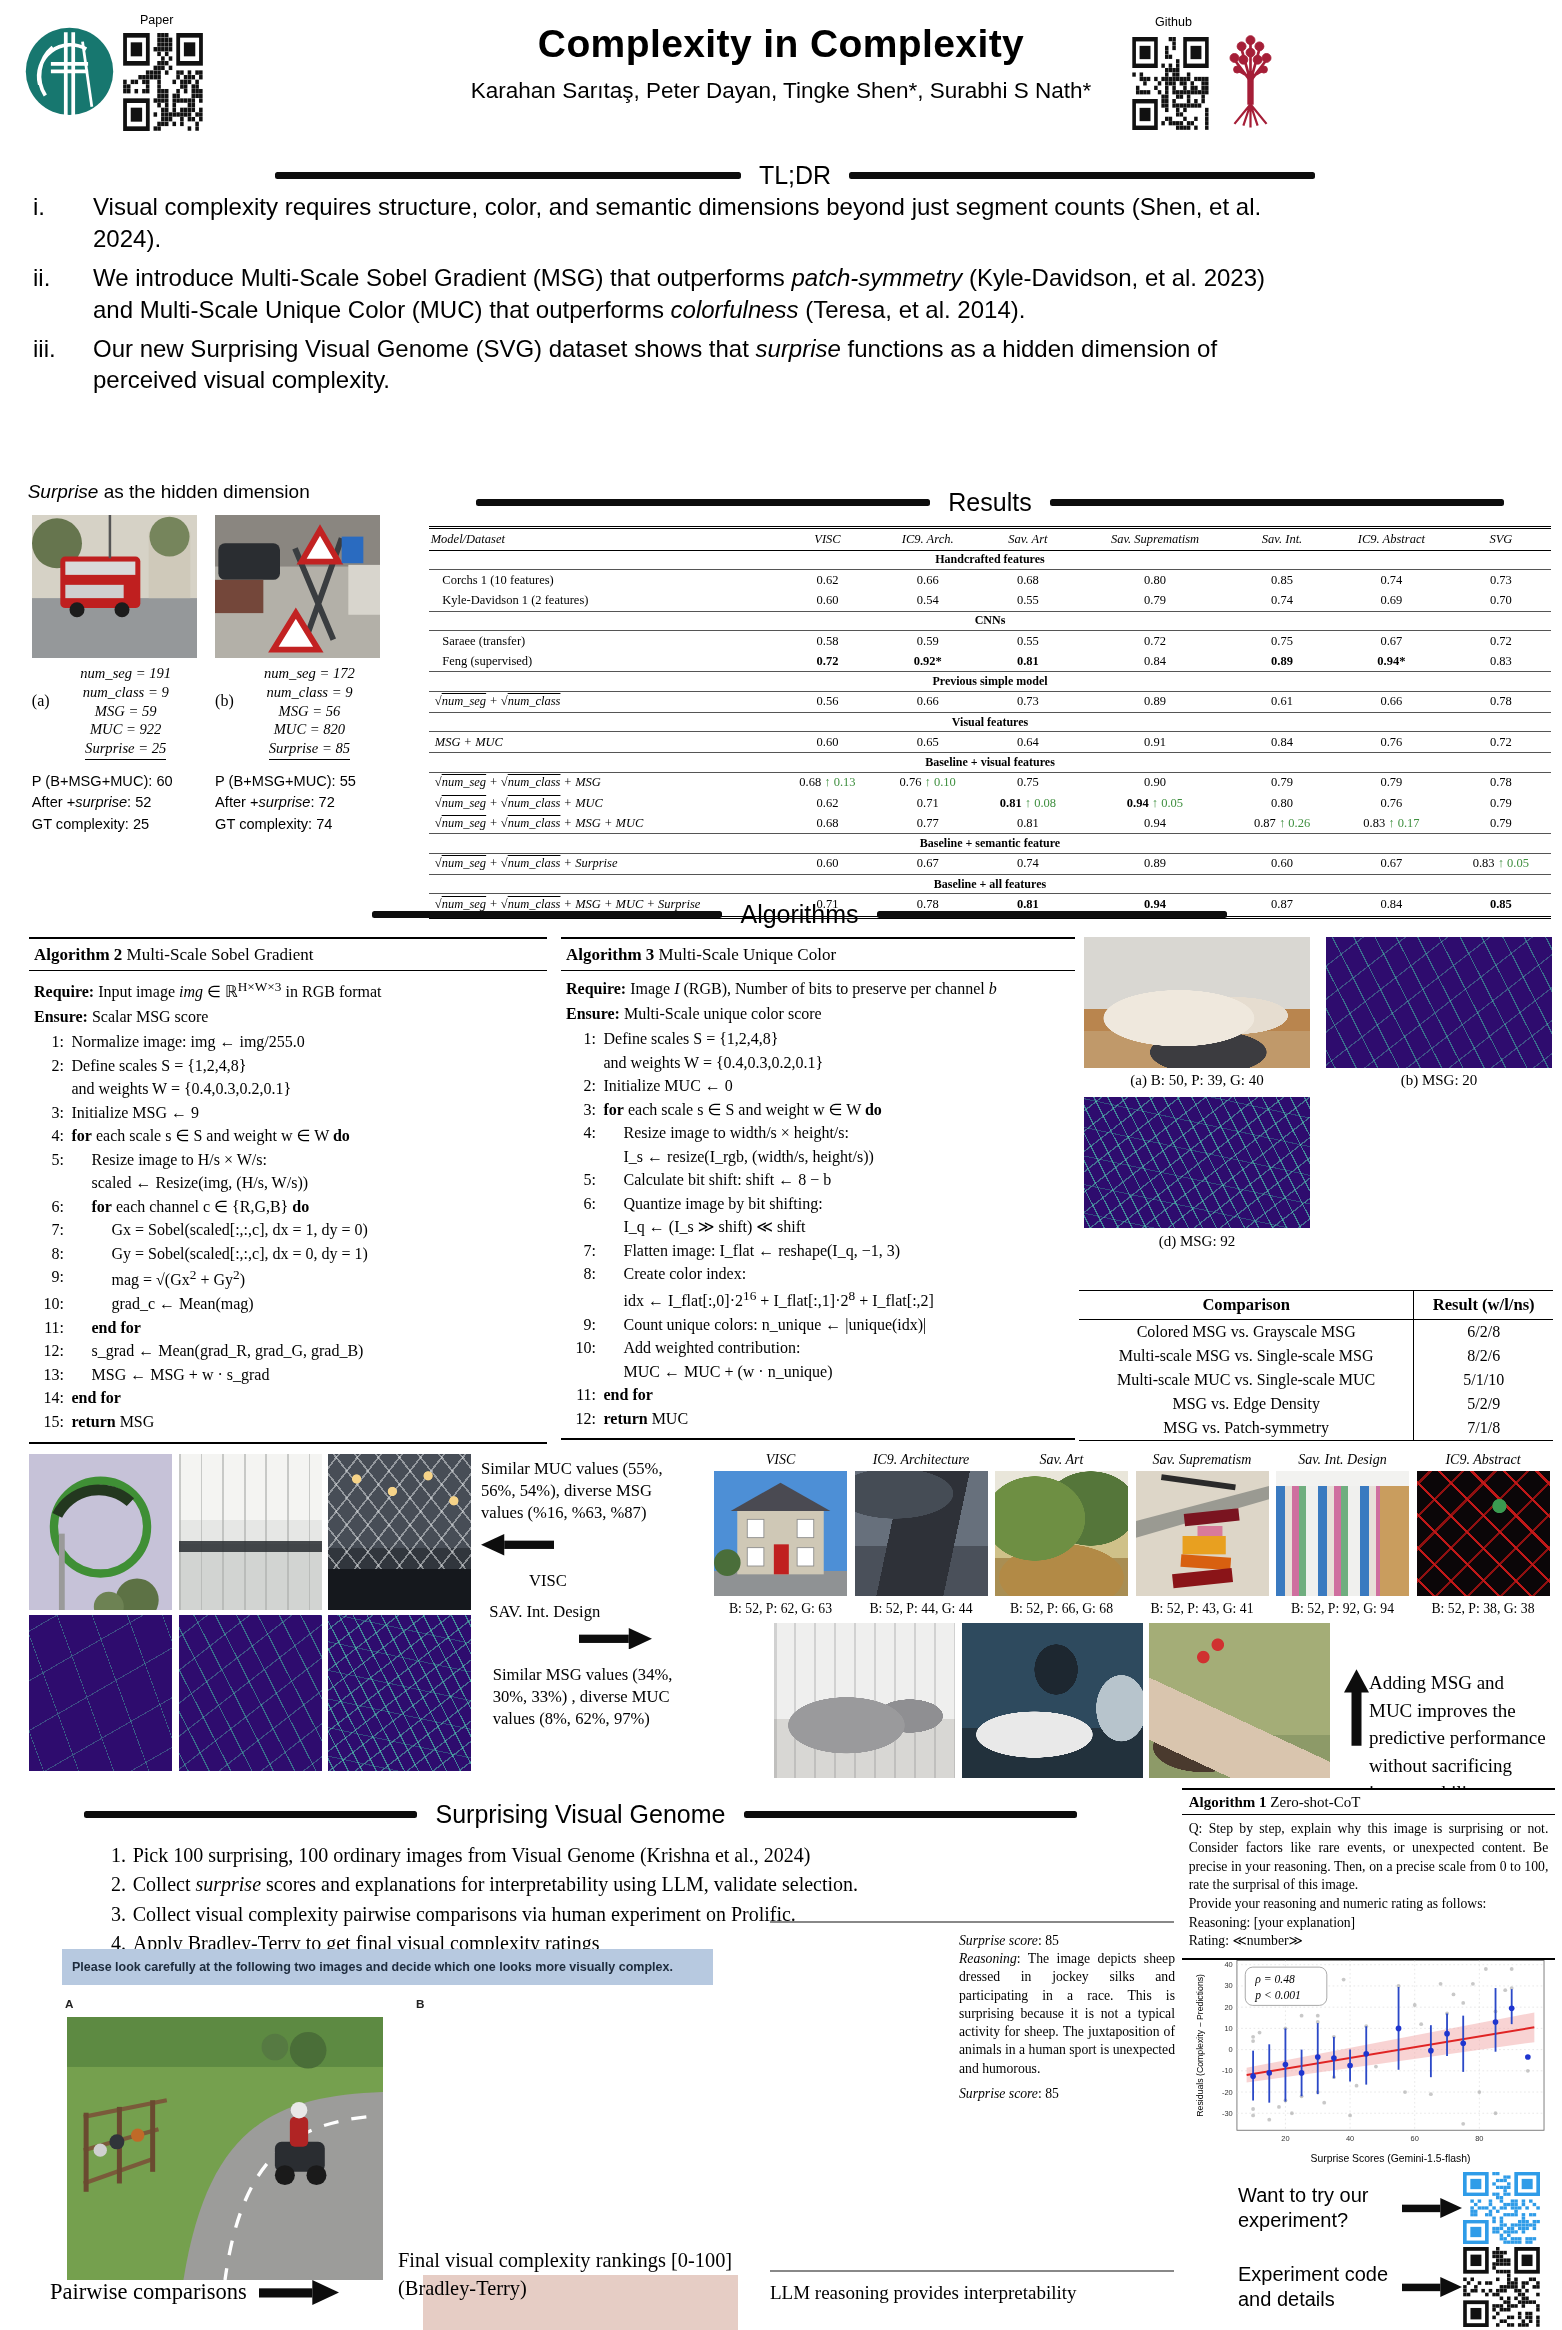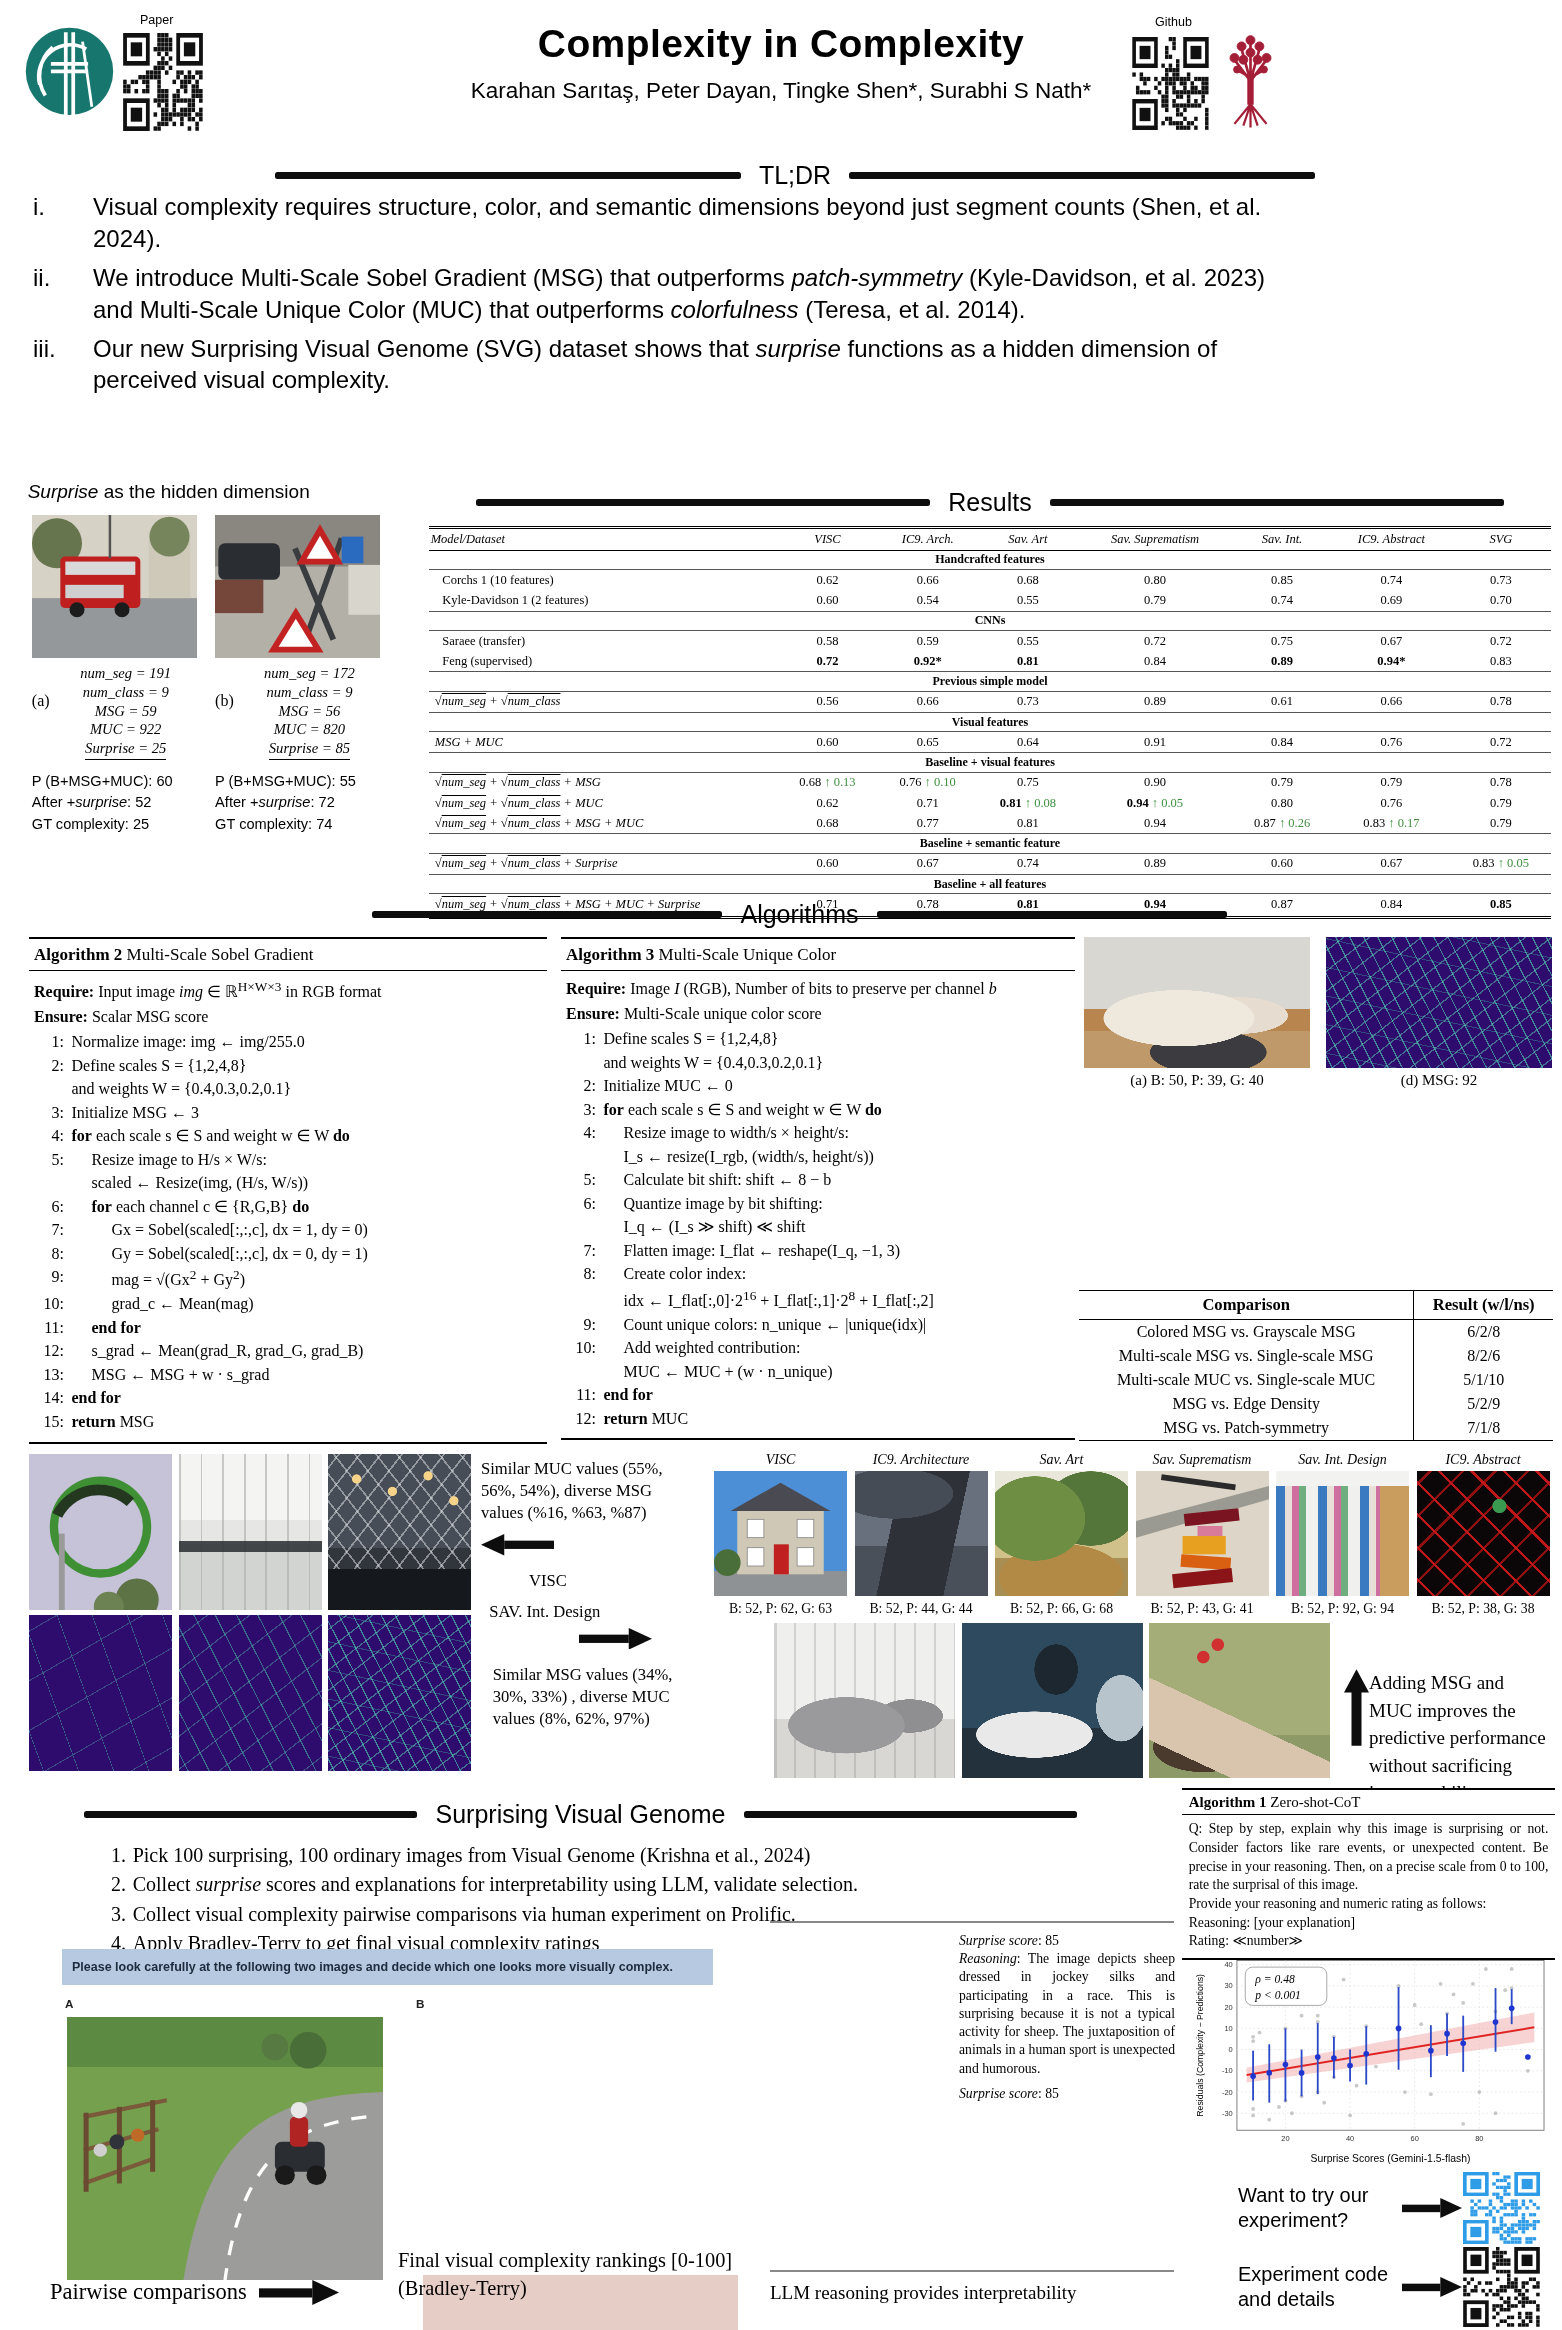--- a/index.html
+++ b/index.html
@@ -747,21 +747,21 @@
         <div class="alg-line">
        <span class="alg-num">2:</span>
        <span style="padding-left:0px">Define scales S = {1,2,4,8}</span>
         </div>
         <div class="alg-line">
        <span class="alg-num"></span>
        <span style="padding-left:0px">and weights W = {0.4,0.3,0.2,0.1}</span>
         </div>
         <div class="alg-line">
        <span class="alg-num">3:</span>
-       <span style="padding-left:0px">Initialize MSG ← 3</span>
+       <span style="padding-left:0px">Initialize MSG ← 9</span>
         </div>
         <div class="alg-line">
        <span class="alg-num">4:</span>
        <span style="padding-left:0px"><b>for</b> each scale s ∈ S and weight w ∈ W <b>do</b></span>
         </div>
         <div class="alg-line">
        <span class="alg-num">5:</span>
        <span style="padding-left:20px">Resize image to H/s × W/s:</span>
         </div>
         <div class="alg-line">
@@ -887,20 +887,24 @@
        <span style="padding-left:0px"><b>return</b> MUC</span>
         </div>
       </div>
   </div>
 </div>
 
 <div id="msg-demo">
   <div class="msgcell">
     <div class="ph ph-room-a" style="width:226px;height:131px"></div>
     <div class="cap">(a) B: 50, P: 39, G: 40</div>
+  </div>
+  <div class="msgcell">
+    <div class="ph edgemap" style="width:226px;height:131px"></div>
+    <div class="cap">(b) MSG: 20</div>
   </div>
   <div class="msgcell">
     <div class="ph edgemap dense" style="width:226px;height:131px"></div>
     <div class="cap">(d) MSG: 92</div>
   </div>
 </div>
 <div id="comparison">
     <table id="comparison-table">
       <tbody>
         <tr>

